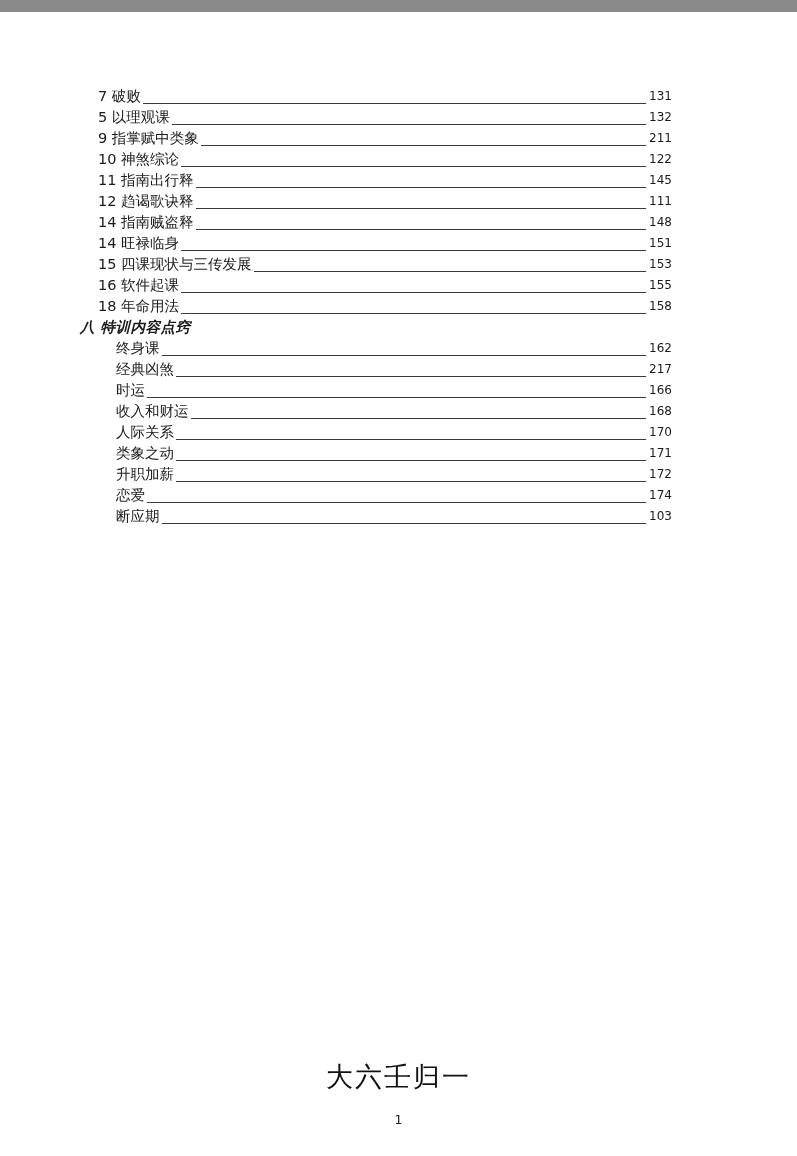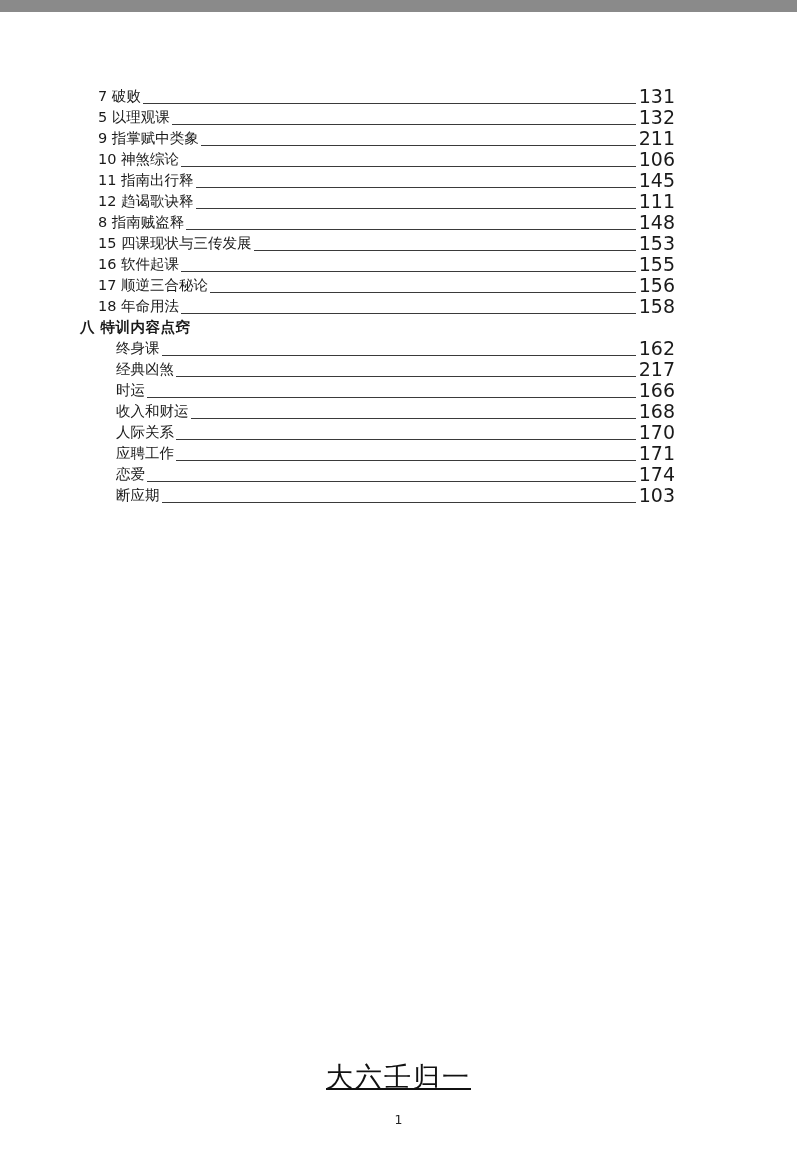--- a/index.html
+++ b/index.html
@@ -50,45 +50,44 @@
     left: 0;
     right: 0;
     bottom: 3px;
     border-bottom: 1px solid #3a3a3a;
   }
   .toc-row .page-num {
     flex: 0 0 auto;
     padding-left: 3px;
     text-align: left;
     min-width: 26px;
-    font-size: 19px;
+    font-size: 12px;
   }
   
   .lvl-item .label { padding-left: 18px; }
-  .lvl-head .label { padding-left: 0px; font-weight: 600; letter-spacing: 0.5px; }
+  .lvl-head .label { padding-left: 0px; font-weight: 600; letter-spacing: 0.5px; font-style: italic; }
   .lvl-sub .label  { padding-left: 36px; }
 
   .lvl-head {
     font-weight: 600;
   }
   .no-leader .leader::after {
     content: none;
   }
 
   .booktitle {
     position: absolute;
     left: 0;
     right: 0;
     top: 1047px;
     text-align: center;
     font-family: "DejaVu Serif", "Liberation Serif", serif;
     font-size: 27px;
     color: #111111;
     letter-spacing: 2px;
-    text-decoration: underline;
   }
   .folio {
     position: absolute;
     left: 0;
     right: 0;
     top: 1100px;
     text-align: center;
     font-size: 12.5px;
     color: #222222;
   }
@@ -110,51 +109,51 @@
         <span class="page-num">132</span>
       </div>
       <div class="toc-row lvl-item">
         <span class="label">9  指掌赋中类象</span>
         <span class="leader"></span>
         <span class="page-num">211</span>
       </div>
       <div class="toc-row lvl-item">
         <span class="label">10  神煞综论</span>
         <span class="leader"></span>
-        <span class="page-num">106</span>
+        <span class="page-num">122</span>
       </div>
       <div class="toc-row lvl-item">
         <span class="label">11  指南出行释</span>
         <span class="leader"></span>
         <span class="page-num">145</span>
       </div>
       <div class="toc-row lvl-item">
         <span class="label">12  趋谒歌诀释</span>
         <span class="leader"></span>
         <span class="page-num">111</span>
       </div>
       <div class="toc-row lvl-item">
-        <span class="label">8  指南贼盗释</span>
+        <span class="label">14  指南贼盗释</span>
         <span class="leader"></span>
         <span class="page-num">148</span>
       </div>
       <div class="toc-row lvl-item">
+        <span class="label">14  旺禄临身</span>
+        <span class="leader"></span>
+        <span class="page-num">151</span>
+      </div>
+      <div class="toc-row lvl-item">
         <span class="label">15  四课现状与三传发展</span>
         <span class="leader"></span>
         <span class="page-num">153</span>
       </div>
       <div class="toc-row lvl-item">
         <span class="label">16  软件起课</span>
         <span class="leader"></span>
         <span class="page-num">155</span>
-      </div>
-      <div class="toc-row lvl-item">
-        <span class="label">17  顺逆三合秘论</span>
-        <span class="leader"></span>
-        <span class="page-num">156</span>
       </div>
       <div class="toc-row lvl-item">
         <span class="label">18  年命用法</span>
         <span class="leader"></span>
         <span class="page-num">158</span>
       </div>
       <div class="toc-row lvl-head no-leader">
         <span class="label">八  特训内容点窍</span>
         <span class="leader"></span>
         <span class="page-num"></span>
@@ -178,23 +177,28 @@
         <span class="label">收入和财运</span>
         <span class="leader"></span>
         <span class="page-num">168</span>
       </div>
       <div class="toc-row lvl-sub">
         <span class="label">人际关系</span>
         <span class="leader"></span>
         <span class="page-num">170</span>
       </div>
       <div class="toc-row lvl-sub">
-        <span class="label">应聘工作</span>
+        <span class="label">类象之动</span>
         <span class="leader"></span>
         <span class="page-num">171</span>
+      </div>
+      <div class="toc-row lvl-sub">
+        <span class="label">升职加薪</span>
+        <span class="leader"></span>
+        <span class="page-num">172</span>
       </div>
       <div class="toc-row lvl-sub">
         <span class="label">恋爱</span>
         <span class="leader"></span>
         <span class="page-num">174</span>
       </div>
       <div class="toc-row lvl-sub">
         <span class="label">断应期</span>
         <span class="leader"></span>
         <span class="page-num">103</span>

